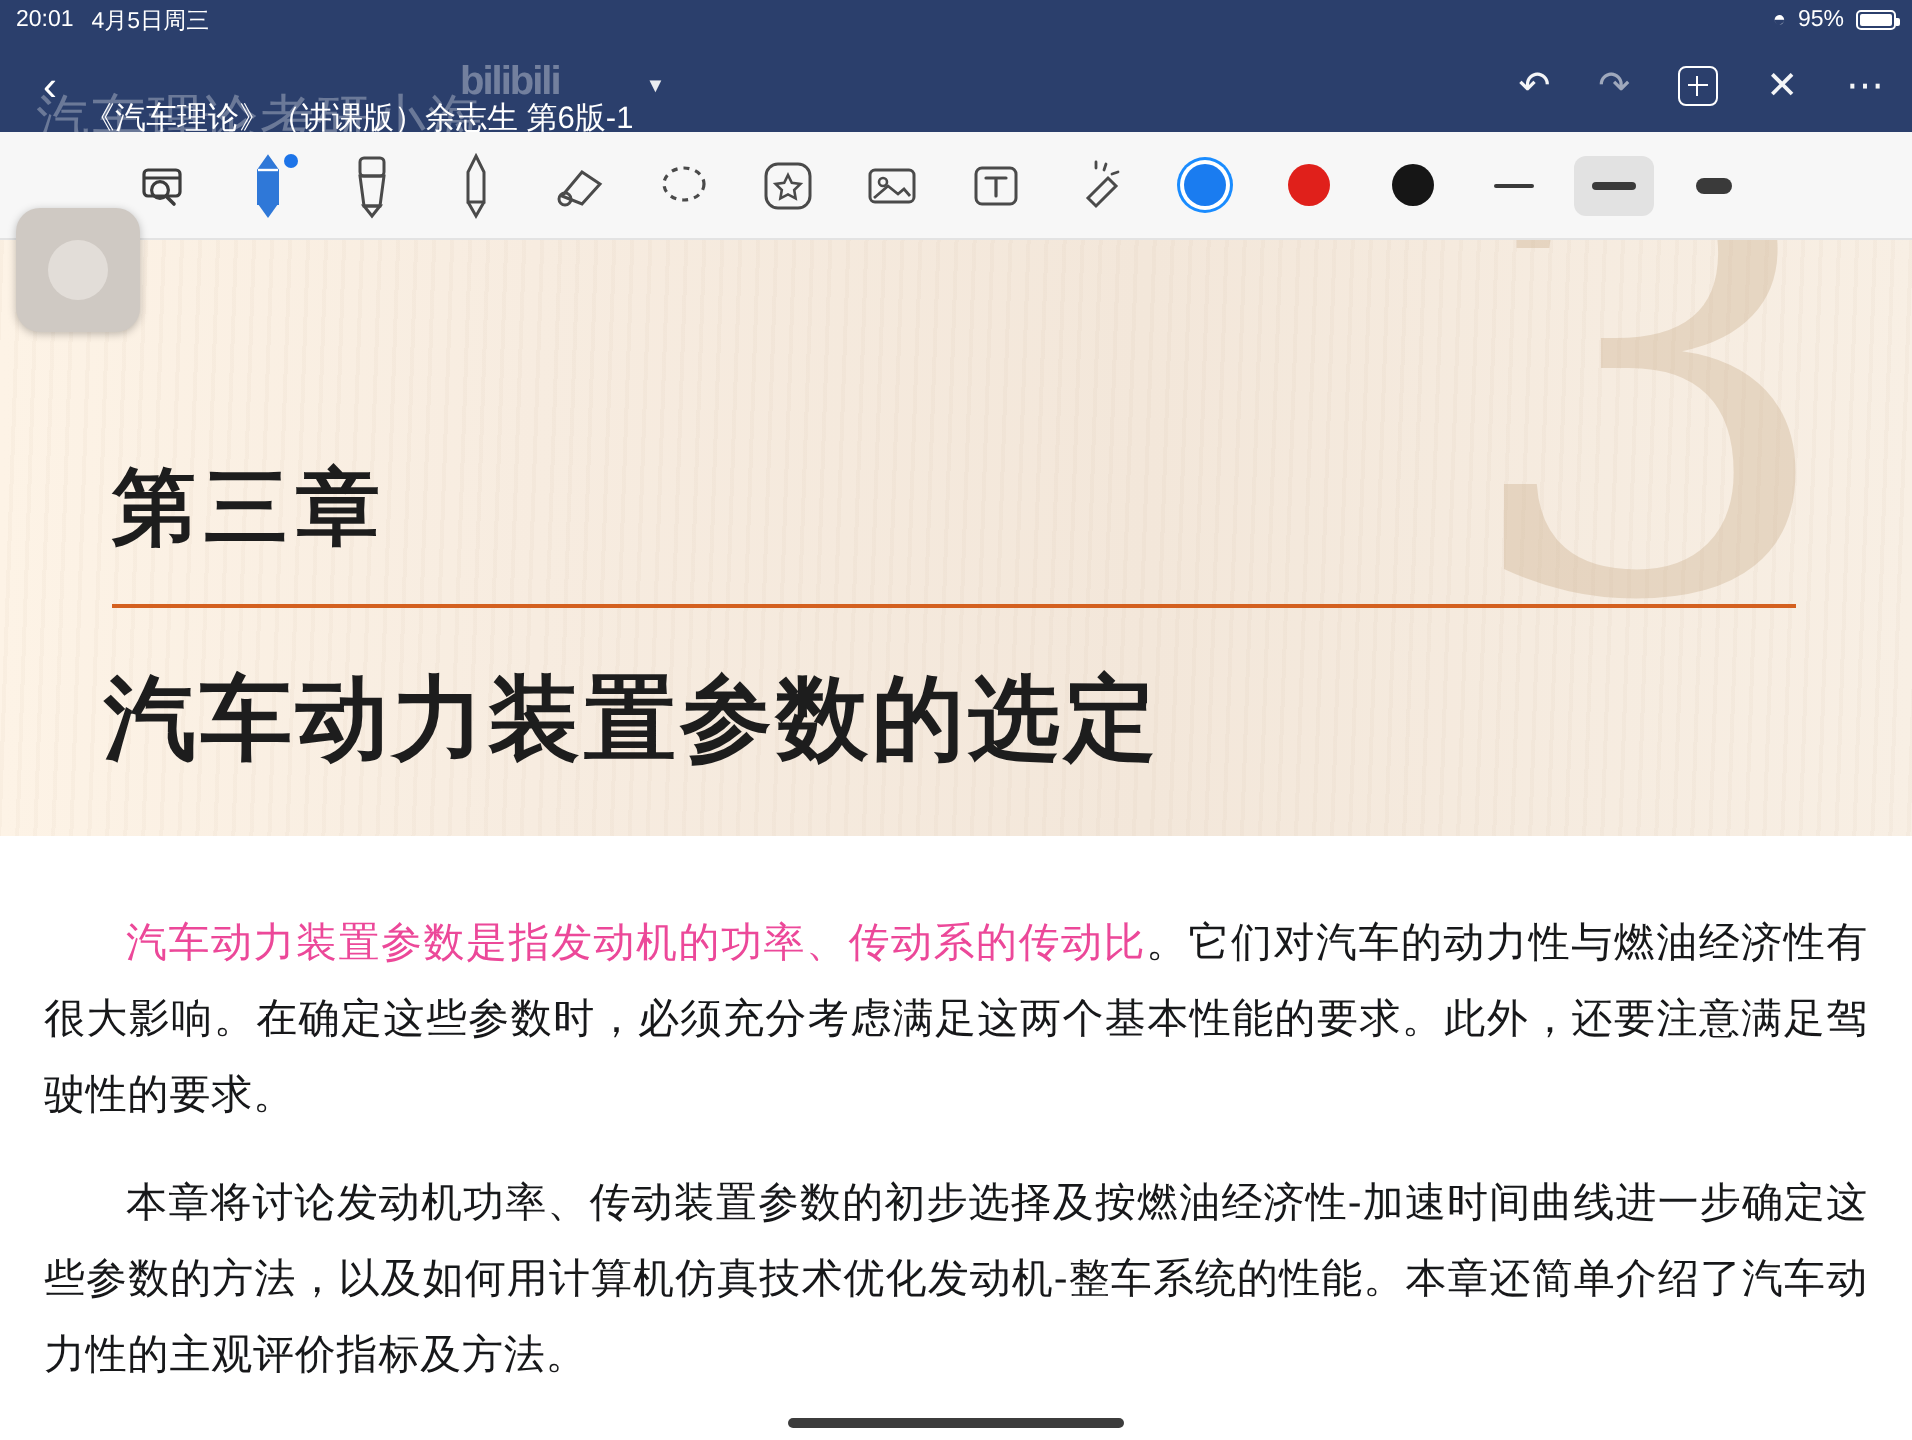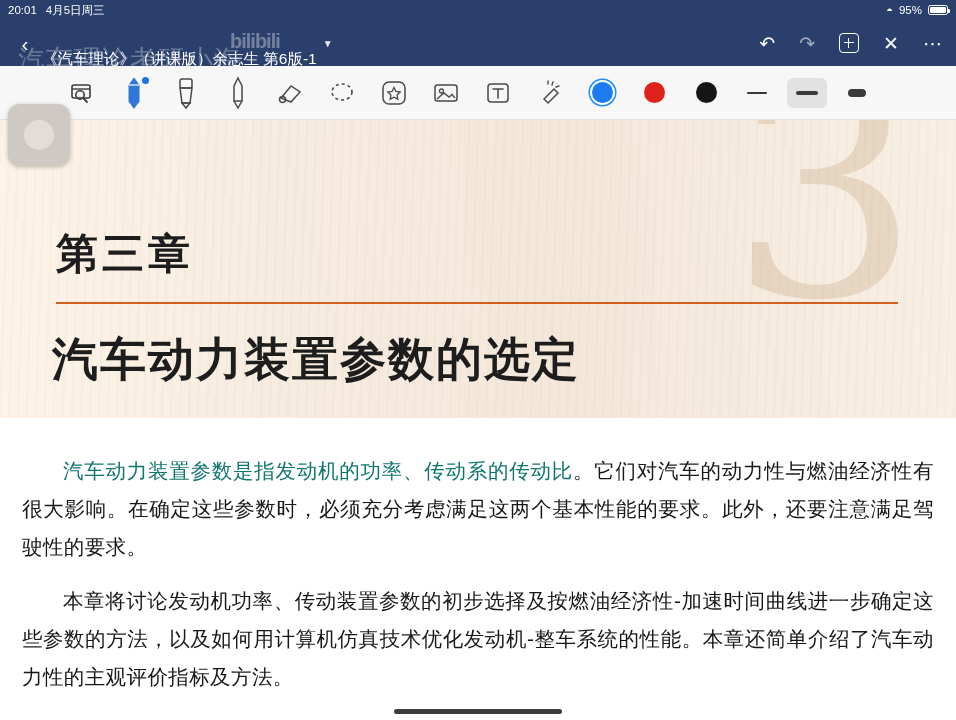--- a/index.html
+++ b/index.html
@@ -307,21 +307,21 @@
     padding: 34px 22px 0 22px;
     font-family: "DejaVu Serif", serif;
     font-size: 20.5px;
     line-height: 38px;
     color: #17181a;
     letter-spacing: 0.4px;
   }
   .body-text p { margin: 0; text-align: justify; }
   .body-text p + p { margin-top: 16px; }
   .indent { text-indent: 2em; }
-  .hl { color: #0f766e; }
+  .hl { color: #ec4899; }
 
   
   .home-indicator {
     position: absolute;
     left: 50%;
     transform: translateX(-50%);
     bottom: 6px;
     width: 168px;
     height: 5px;
     border-radius: 3px;

